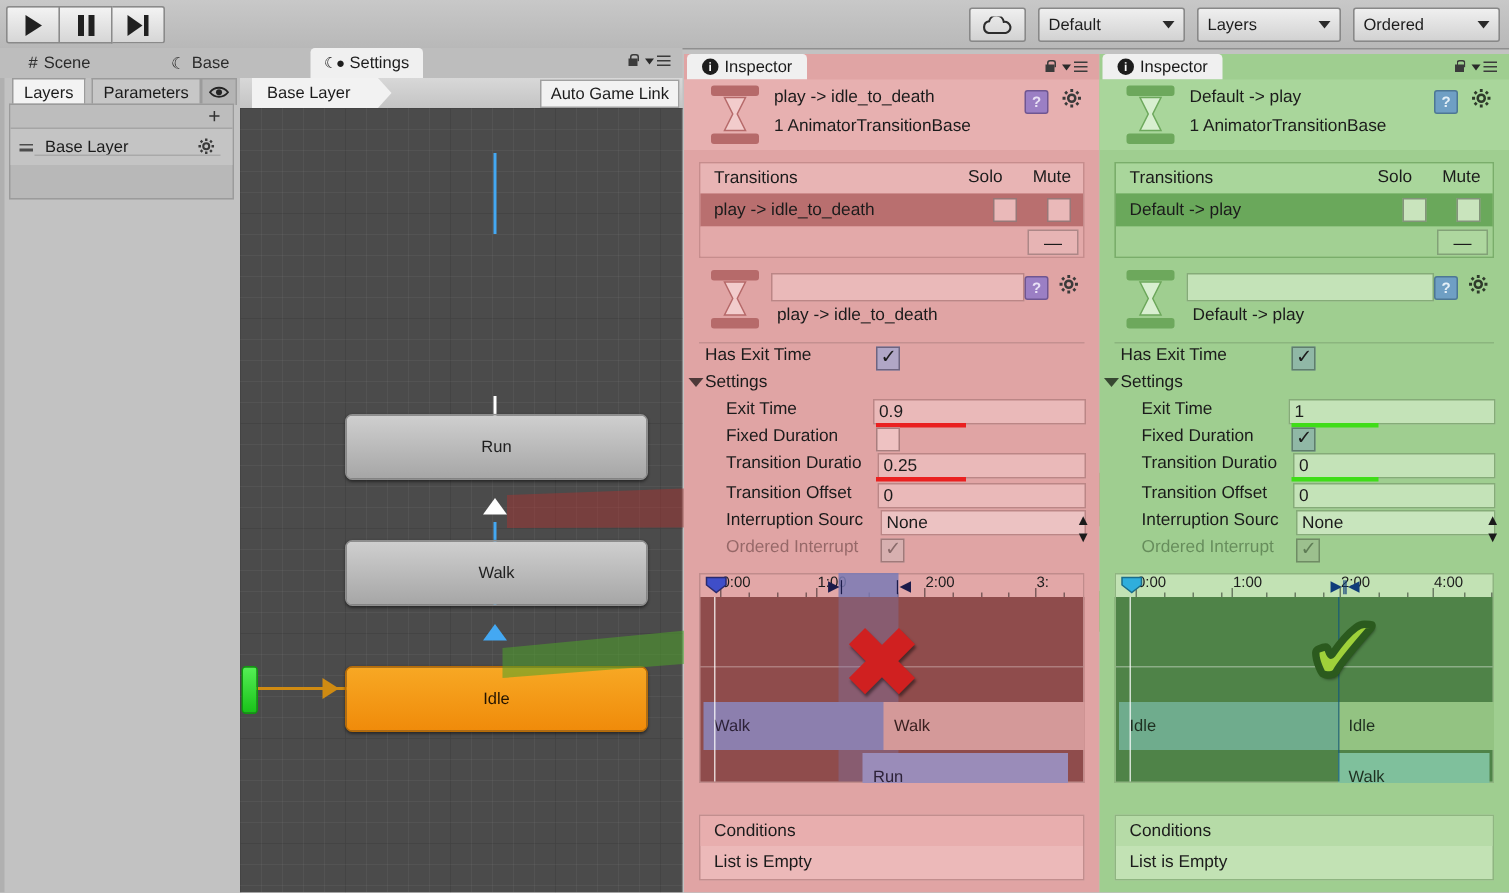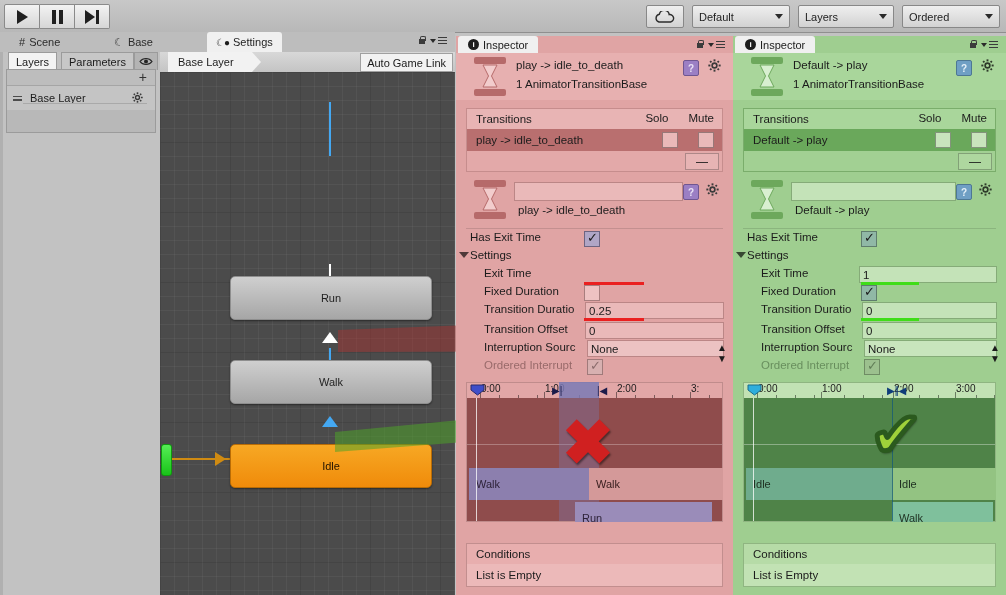--- a/index.html
+++ b/index.html
@@ -421,20 +421,21 @@
           <span class="cbx" style="background:#b0a6c6;border-color:#6d6480;">
             <span class="tick">✓</span>
           </span>
         </div>
         <div class="prop">
           <span class="foldarrow"></span>
           <span class="lab">Settings</span>
         </div>
         <div class="prop">
           <span class="lab ind">Exit Time</span>
+          <span class="field" style="background:#eab9b9;border-color:#bb8686;">0.9</span>
           <span class="underline" style="left:128px;top:16px;width:60px;background:#ea2020;"></span>
         </div>
         <div class="prop">
           <span class="lab ind">Fixed Duration</span>
           <span class="cbx" style="background:#eec2c2;border-color:#a87e7e;"></span>
         </div>
         <div class="prop">
           <span class="lab ind">Transition Duratio</span>
           <span class="field" style="left:129px;background:#eab9b9;border-color:#bb8686;">0.25</span>
           <span class="underline" style="left:128px;top:16px;width:60px;background:#ea2020;"></span>
@@ -654,21 +655,21 @@
             <span class="tick" style="color:rgba(20,40,16,.45);">✓</span>
           </span>
         </div>
       </div>
 
       <div class="tl" style="margin-top:6px;">
         <div class="ruler" style="background:#c2e2b4;border:1px solid #8fb581;">
           <span class="rlabel" style="left:14px;">0:00</span>
           <span class="rlabel" style="left:78px;">1:00</span>
           <span class="rlabel" style="left:150px;">2:00</span>
-          <span class="rlabel" style="left:212px;">3:00</span>
+          <span class="rlabel" style="left:212px;">4:00</span>
           <span class="rtick" style="left:13px;top:9px;height:6px;"></span>
           <span class="rtick" style="left:32px;top:12px;height:3px;"></span>
           <span class="rtick" style="left:51px;top:12px;height:3px;"></span>
           <span class="rtick" style="left:70px;top:12px;height:3px;"></span>
           <span class="rtick" style="left:77px;top:9px;height:6px;"></span>
           <span class="rtick" style="left:100px;top:12px;height:3px;"></span>
           <span class="rtick" style="left:119px;top:12px;height:3px;"></span>
           <span class="rtick" style="left:138px;top:12px;height:3px;"></span>
           <span class="rtick" style="left:149px;top:9px;height:6px;"></span>
           <span class="rtick" style="left:175px;top:12px;height:3px;"></span>

